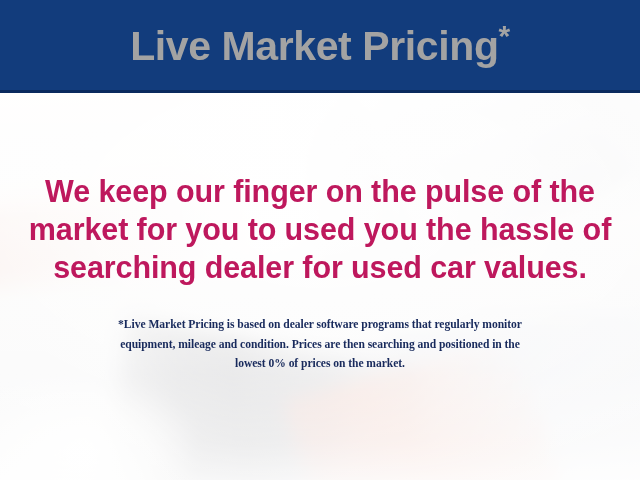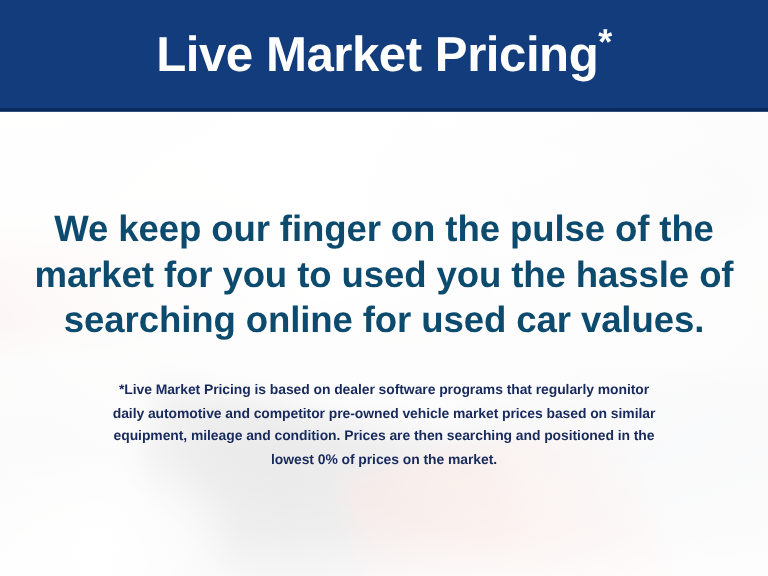--- a/index.html
+++ b/index.html
@@ -209,21 +209,21 @@
     background: #123c7c;
     border-bottom: 3px solid #0a2a5e;
     box-sizing: border-box;
     display: flex;
     align-items: center;
     justify-content: center;
     z-index: 5;
   }
 
   #header-title {
-    color: #ffffff;
+    color: #a3a3a3;
     font-size: 41px;
     font-weight: bold;
     letter-spacing: -0.4px;
     line-height: 1;
     white-space: nowrap;
     text-align: left;
     margin: 0;
     padding: 0 0 3px 0;
   }
   #header-title .asterisk {
@@ -241,39 +241,40 @@
     height: 387px;
     z-index: 4;
   }
 
   #headline-block {
     position: absolute;
     left: 20px;
     top: 79px;
     width: 600px;
     text-align: center;
-    color: #0c4a6e;
+    color: #be185d;
     font-size: 30.5px;
     font-weight: bold;
     line-height: 38px;
     letter-spacing: -0.1px;
   }
   #headline-block .hl-line { display: block; white-space: nowrap; }
 
   #disclaimer-block {
     position: absolute;
     left: 20px;
     top: 222px;
     width: 600px;
     text-align: center;
     color: #182a5c;
     font-size: 11.6px;
     font-weight: bold;
     line-height: 19.5px;
     letter-spacing: -0.05px;
+    font-family: Liberation Serif, serif;
   }
   #disclaimer-block .dc-line { display: block; white-space: nowrap; }
 </style>
 </head>
 <body>
 
 <div id="promo-card">
 
   <div class="bg-layer">
     <div class="bg-base"></div>
@@ -292,24 +293,23 @@
 
   <div id="header-banner">
     <h1 id="header-title"><span>Live Market Pricing</span><span class="asterisk">*</span></h1>
   </div>
 
   <div id="content">
 
     <div id="headline-block">
       <span class="hl-line">We keep our finger on the pulse of the</span>
       <span class="hl-line">market for you to used you the hassle of</span>
-      <span class="hl-line">searching online for used car values.</span>
+      <span class="hl-line">searching dealer for used car values.</span>
     </div>
 
     <div id="disclaimer-block">
       <span class="dc-line">*Live Market Pricing is based on dealer software programs that regularly monitor</span>
-      <span class="dc-line">daily automotive and competitor pre-owned vehicle market prices based on similar</span>
       <span class="dc-line">equipment, mileage and condition. Prices are then searching and positioned in the</span>
       <span class="dc-line">lowest 0% of prices on the market.</span>
     </div>
 
   </div>
 </div>
 
 </body></html>

